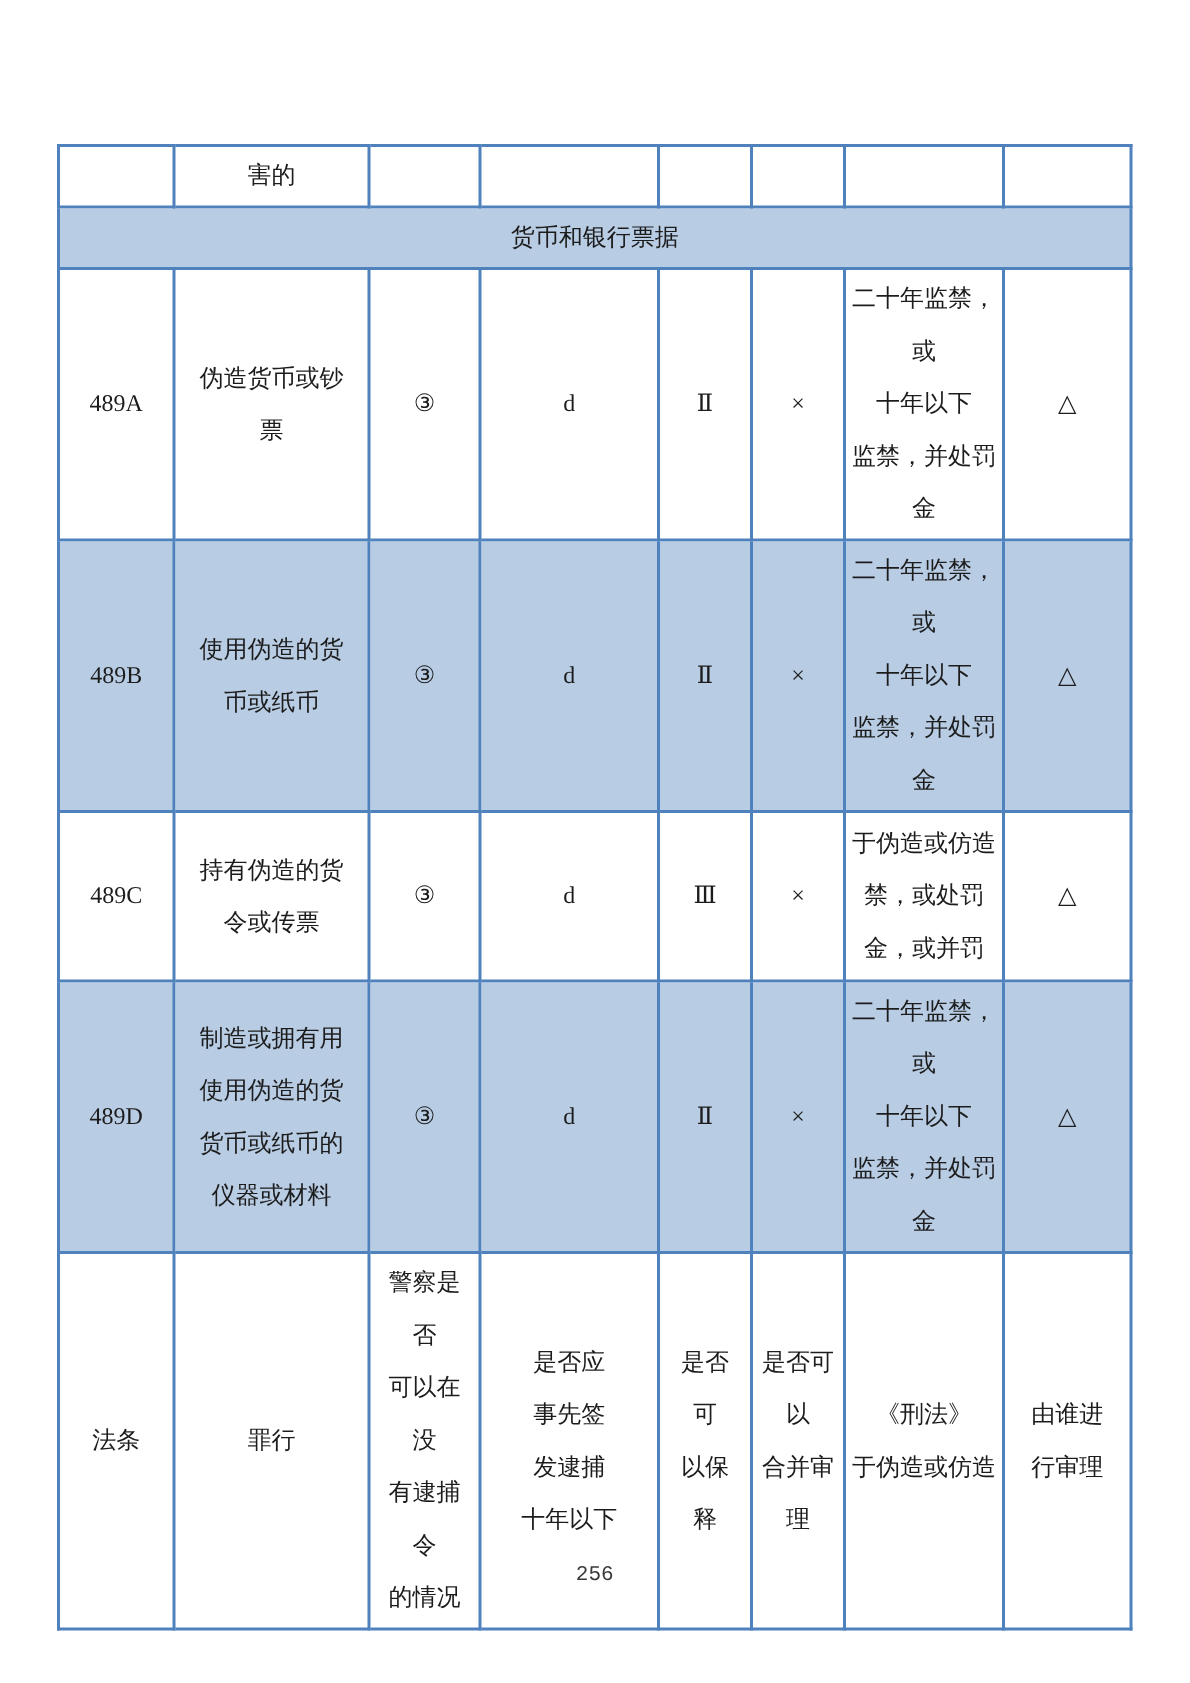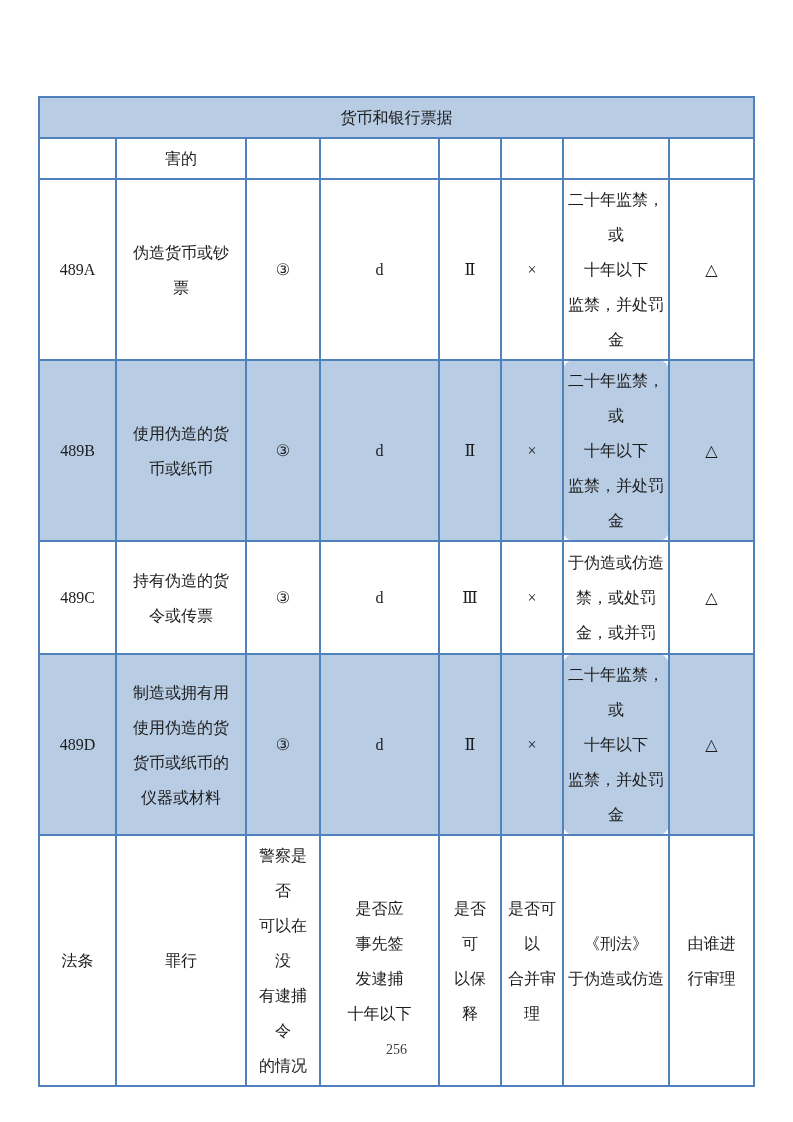--- a/index.html
+++ b/index.html
@@ -38,66 +38,66 @@
     background: #b8cce4;
   }
   td.section-cell {
     background: #b8cce4;
     font-size: 16px;
   }
   td.penalty-cell {
     font-size: 14px;
     line-height: 34px;
     padding: 2px 2px;
-    border-radius: 11px;
   }
   td.symbol-circ { font-size: 17px; }
   td.symbol-tri  { font-size: 19px; }
   .page-number {
     position: absolute;
     top: 1040px;
     left: 0;
     width: 100%;
     text-align: center;
     font-size: 14px;
     color: #3a3a3a;
     line-height: 20px;
+    font-family: Liberation Mono, monospace;
   }
 </style>
 </head>
 <body>
 
 <div class="page">
 
   <table class="offense-table">
     <colgroup>
       <col style="width:77px">
       <col style="width:130px">
       <col style="width:74px">
       <col style="width:119px">
       <col style="width:62px">
       <col style="width:62px">
       <col style="width:106px">
       <col style="width:85px">
     </colgroup>
 
     <tbody>
-        <tr style="height:40px">
-      <td class="section-cell" colspan="8">货币和银行票据</td>
-    </tr>
-
-    <tr style="height:33px">
+        <tr style="height:33px">
       <td></td>
       <td>害的</td>
       <td></td>
       <td></td>
       <td></td>
       <td></td>
       <td></td>
       <td></td>
+    </tr>
+
+    <tr style="height:40px">
+      <td class="section-cell" colspan="8">货币和银行票据</td>
     </tr>
 
     <tr style="height:142px">
       <td>489A</td>
       <td>伪造货币或钞
 票</td>
       <td class="symbol-circ">③</td>
       <td>d</td>
       <td>Ⅱ</td>
       <td>×</td>

